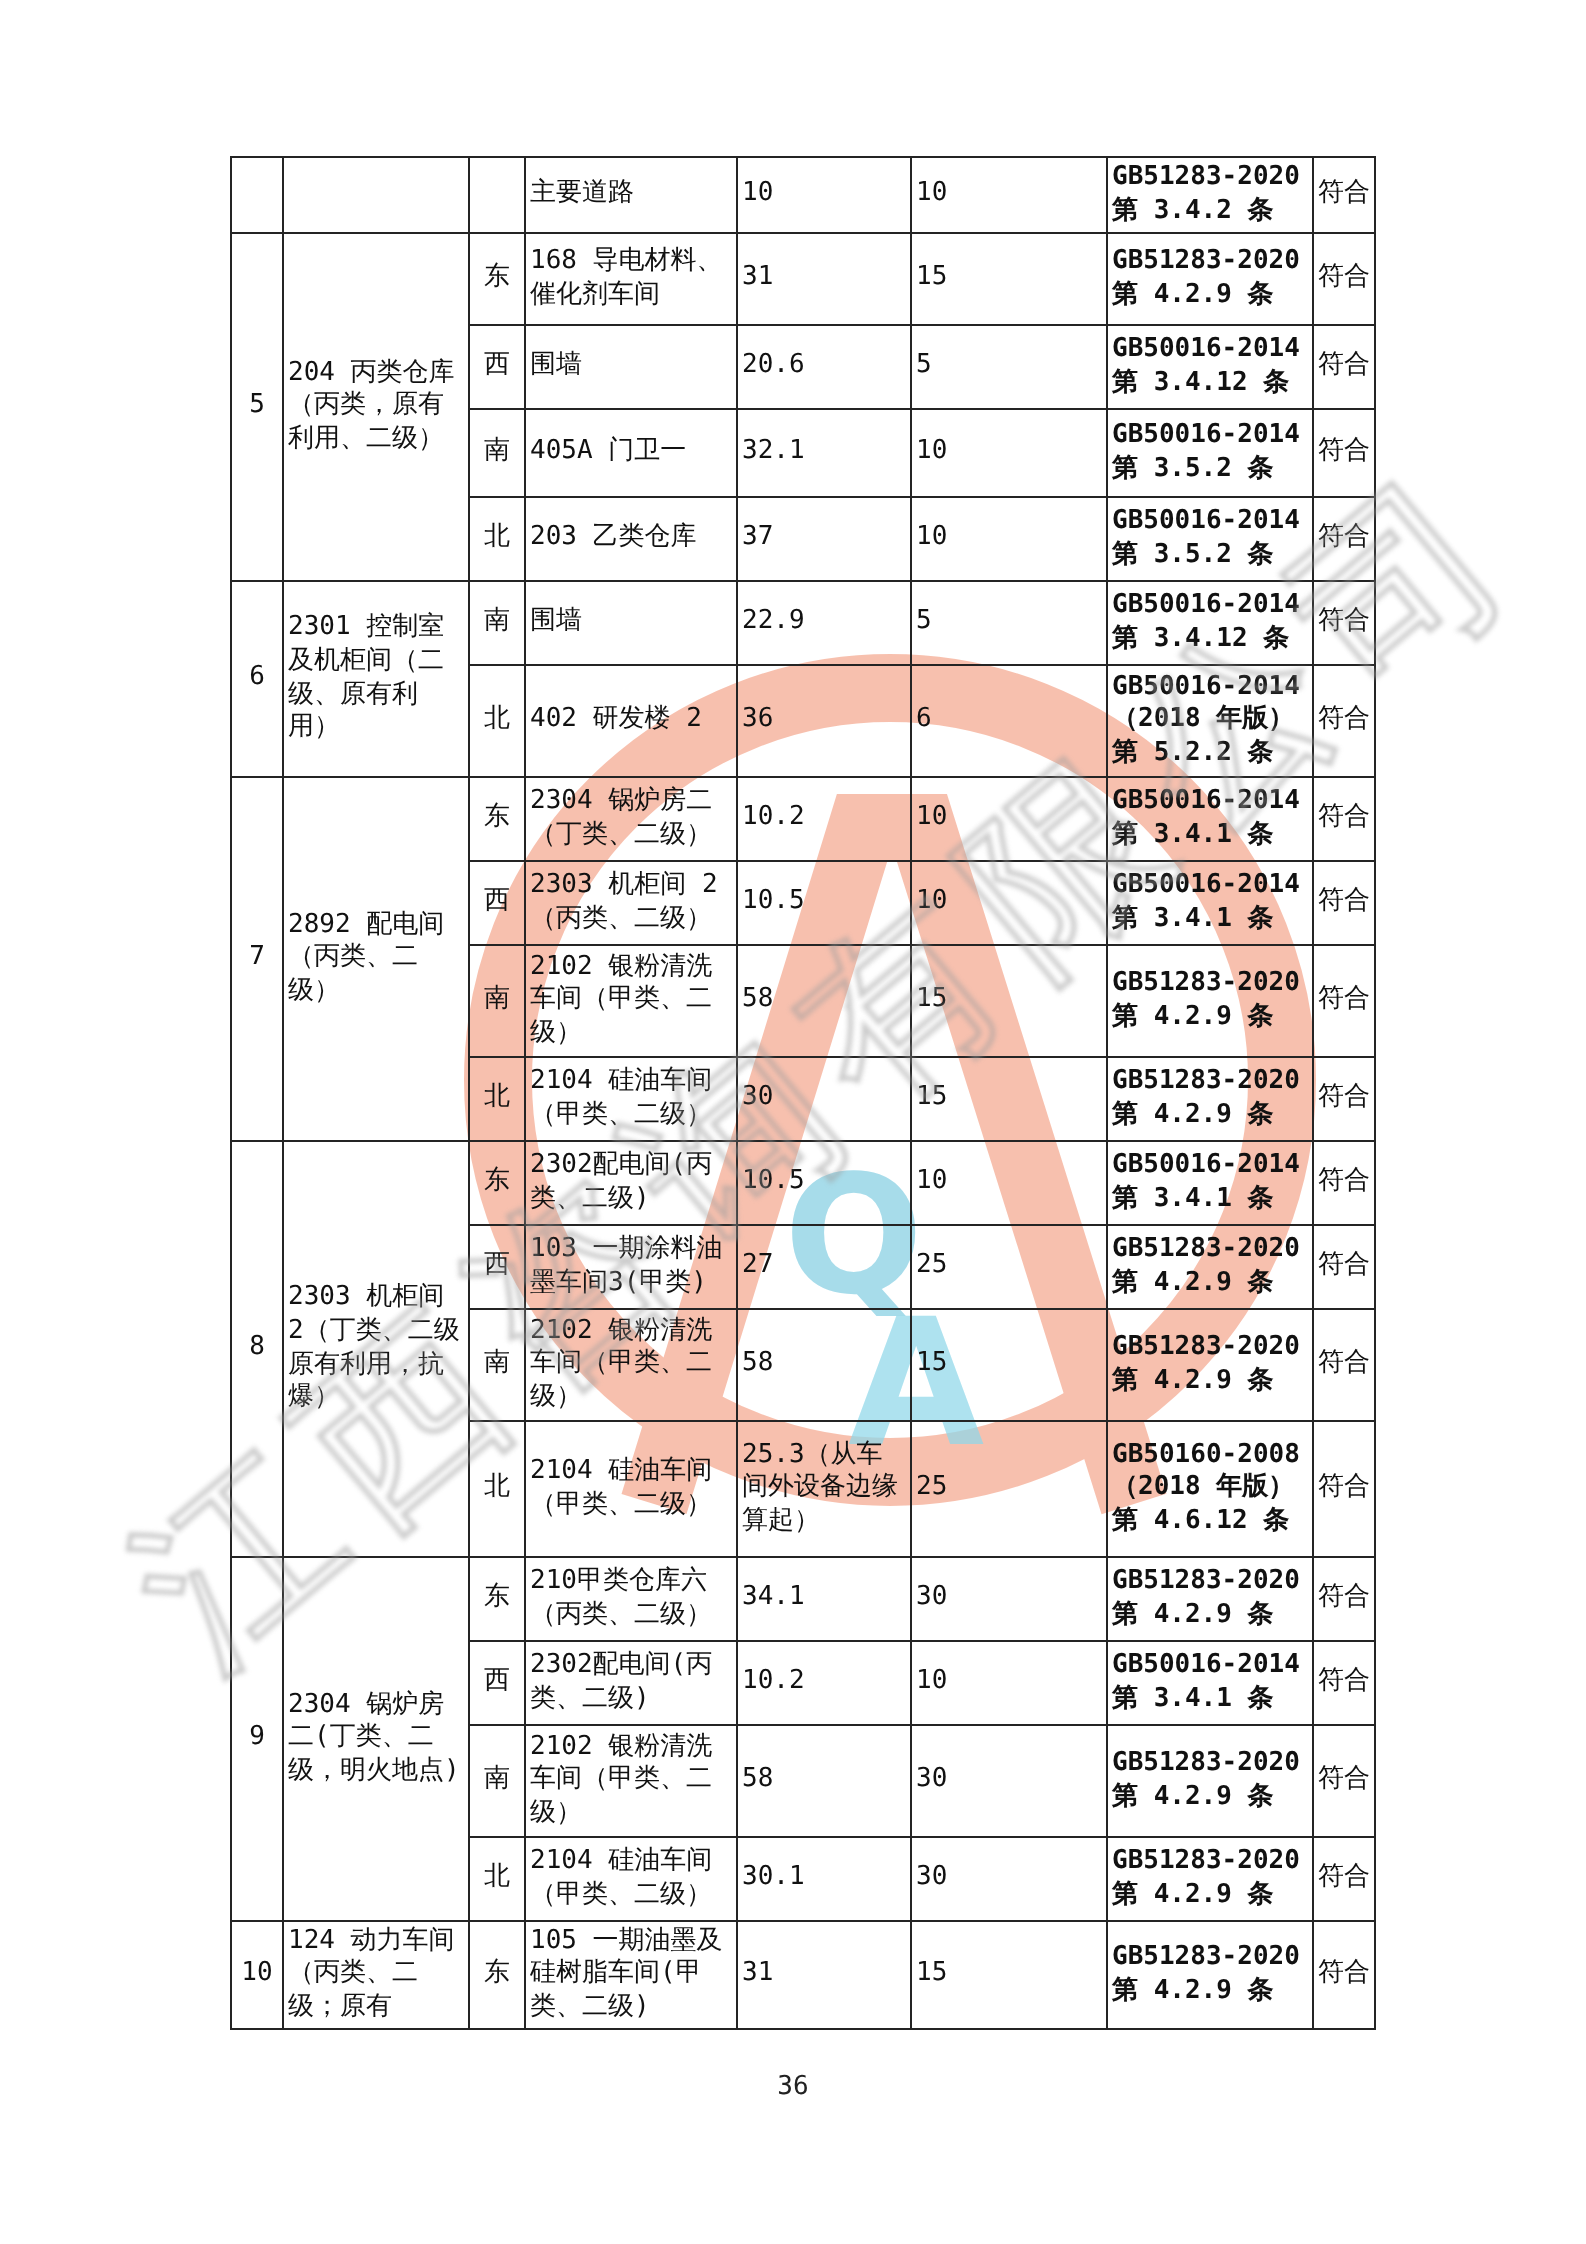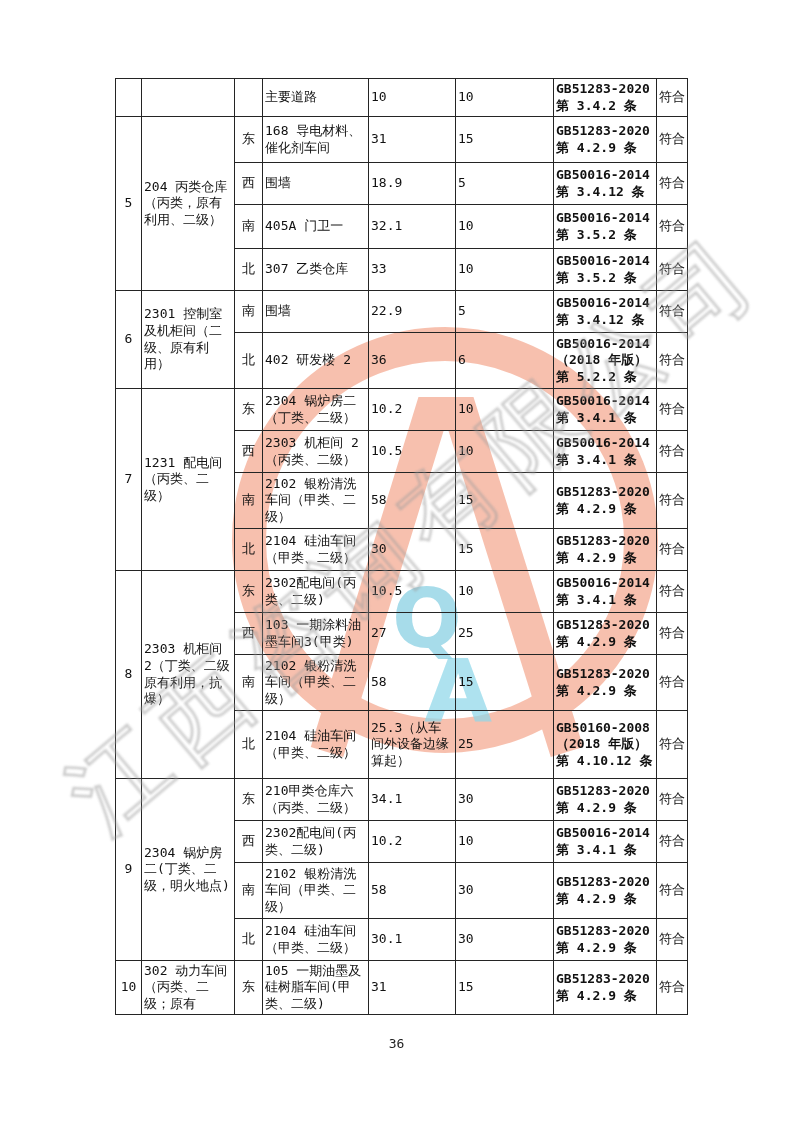--- a/index.html
+++ b/index.html
@@ -94,39 +94,39 @@
           <td class="c-target">168 导电材料、催化剂车间</td>
           <td class="c-actual">31</td>
           <td class="c-required">15</td>
           <td class="c-standard">GB51283-2020
 第 4.2.9 条</td>
           <td class="c-result">符合</td>
         </tr>
         <tr style="height: 42px;">
           <td class="c-dir">西</td>
           <td class="c-target">围墙</td>
-          <td class="c-actual">18.9</td>
+          <td class="c-actual">20.6</td>
           <td class="c-required">5</td>
           <td class="c-standard">GB50016-2014
 第 3.4.12 条</td>
           <td class="c-result">符合</td>
         </tr>
         <tr style="height: 44px;">
           <td class="c-dir">南</td>
           <td class="c-target">405A 门卫一</td>
           <td class="c-actual">32.1</td>
           <td class="c-required">10</td>
           <td class="c-standard">GB50016-2014
 第 3.5.2 条</td>
           <td class="c-result">符合</td>
         </tr>
         <tr style="height: 42px;">
           <td class="c-dir">北</td>
-          <td class="c-target">307 乙类仓库</td>
-          <td class="c-actual">33</td>
+          <td class="c-target">203 乙类仓库</td>
+          <td class="c-actual">37</td>
           <td class="c-required">10</td>
           <td class="c-standard">GB50016-2014
 第 3.5.2 条</td>
           <td class="c-result">符合</td>
         </tr>
         <tr style="height: 42px;">
           <td rowspan="2" class="c-no">6</td>
           <td rowspan="2" class="c-name">2301 控制室及机柜间（二级、原有利用）</td>
           <td class="c-dir">南</td>
           <td class="c-target">围墙</td>
@@ -141,21 +141,21 @@
           <td class="c-target">402 研发楼 2</td>
           <td class="c-actual">36</td>
           <td class="c-required">6</td>
           <td class="c-standard">GB50016-2014
 （2018 年版）
 第 5.2.2 条</td>
           <td class="c-result">符合</td>
         </tr>
         <tr style="height: 42px;">
           <td rowspan="4" class="c-no">7</td>
-          <td rowspan="4" class="c-name">1231 配电间（丙类、二级）</td>
+          <td rowspan="4" class="c-name">2892 配电间（丙类、二级）</td>
           <td class="c-dir">东</td>
           <td class="c-target">2304 锅炉房二（丁类、二级）</td>
           <td class="c-actual">10.2</td>
           <td class="c-required">10</td>
           <td class="c-standard">GB50016-2014
 第 3.4.1 条</td>
           <td class="c-result">符合</td>
         </tr>
         <tr style="height: 42px;">
           <td class="c-dir">西</td>
@@ -213,21 +213,21 @@
 第 4.2.9 条</td>
           <td class="c-result">符合</td>
         </tr>
         <tr style="height: 68px;">
           <td class="c-dir">北</td>
           <td class="c-target">2104 硅油车间（甲类、二级）</td>
           <td class="c-actual">25.3（从车间外设备边缘算起）</td>
           <td class="c-required">25</td>
           <td class="c-standard">GB50160-2008
 （2018 年版）
-第 4.10.12 条</td>
+第 4.6.12 条</td>
           <td class="c-result">符合</td>
         </tr>
         <tr style="height: 42px;">
           <td rowspan="4" class="c-no">9</td>
           <td rowspan="4" class="c-name">2304 锅炉房二(丁类、二级，明火地点)</td>
           <td class="c-dir">东</td>
           <td class="c-target">210甲类仓库六（丙类、二级）</td>
           <td class="c-actual">34.1</td>
           <td class="c-required">30</td>
           <td class="c-standard">GB51283-2020
@@ -256,21 +256,21 @@
           <td class="c-dir">北</td>
           <td class="c-target">2104 硅油车间（甲类、二级）</td>
           <td class="c-actual">30.1</td>
           <td class="c-required">30</td>
           <td class="c-standard">GB51283-2020
 第 4.2.9 条</td>
           <td class="c-result">符合</td>
         </tr>
         <tr style="height: 54px;">
           <td class="c-no">10</td>
-          <td class="c-name">302 动力车间（丙类、二级；原有</td>
+          <td class="c-name">124 动力车间（丙类、二级；原有</td>
           <td class="c-dir">东</td>
           <td class="c-target">105 一期油墨及硅树脂车间(甲类、二级)</td>
           <td class="c-actual">31</td>
           <td class="c-required">15</td>
           <td class="c-standard">GB51283-2020
 第 4.2.9 条</td>
           <td class="c-result">符合</td>
         </tr>
       </tbody>
   </table>

